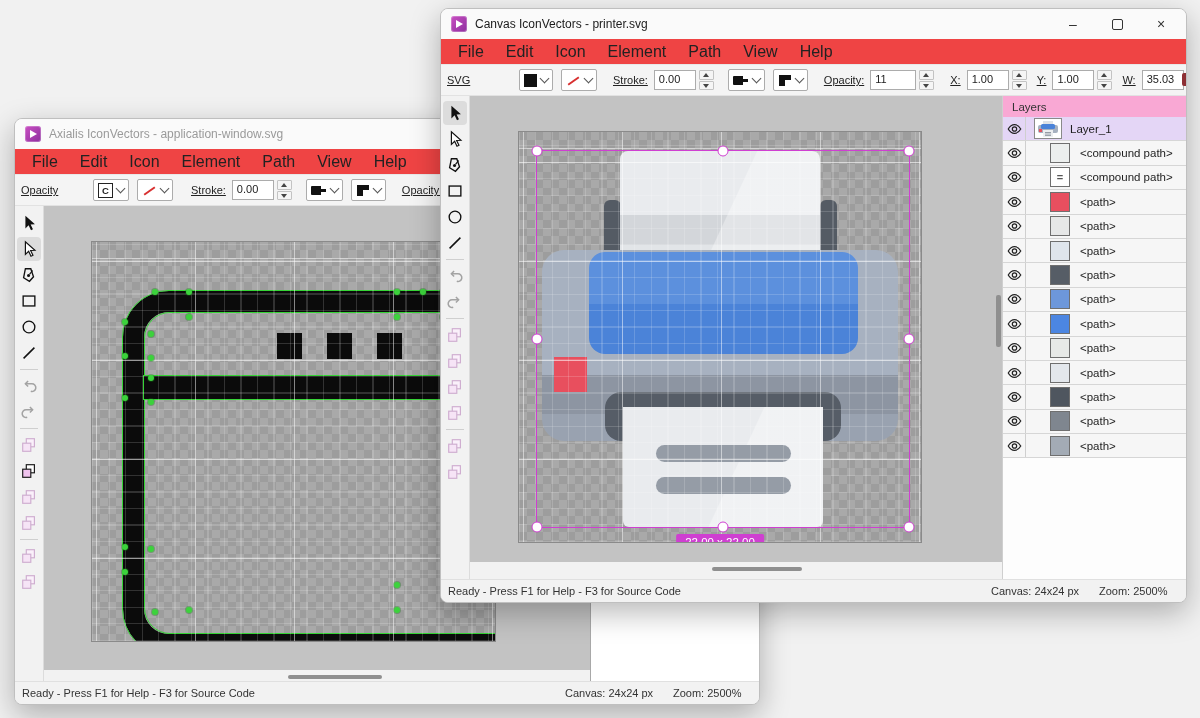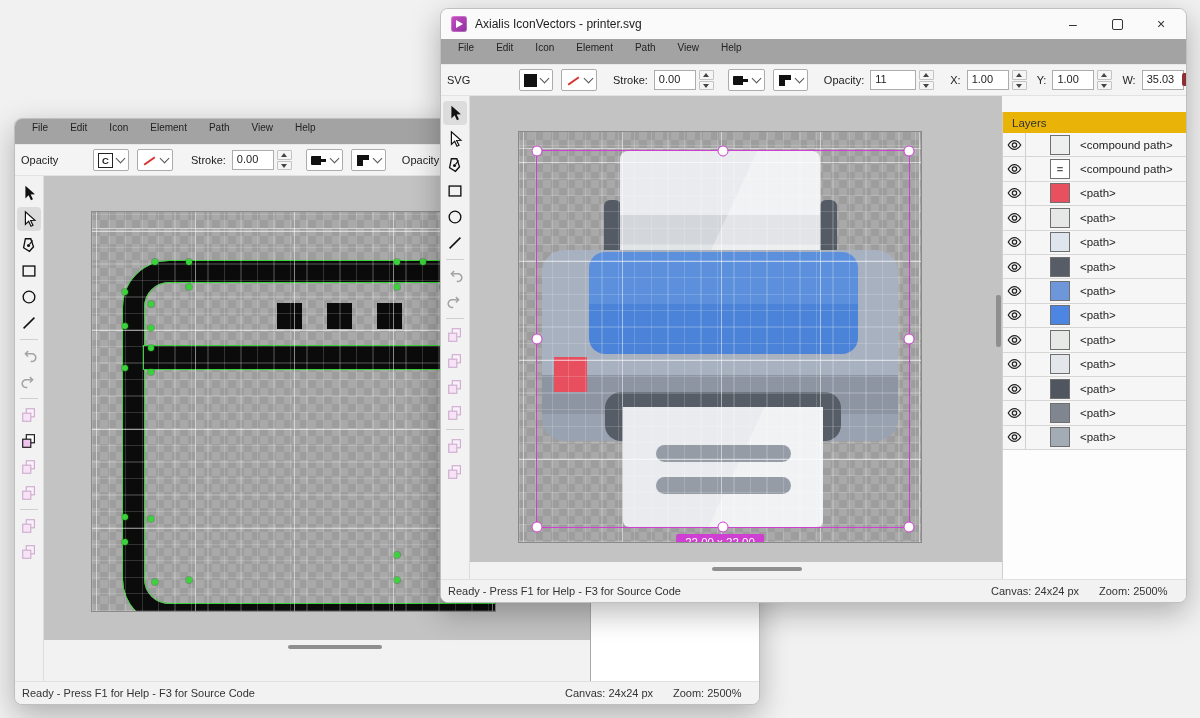--- a/index.html
+++ b/index.html
@@ -22,26 +22,26 @@
   .appicon{width:16px;height:16px;border-radius:3px;background:linear-gradient(135deg,#c94fc2,#8d2f9e);
     position:relative;margin-right:8px;flex:0 0 auto;box-shadow:inset 0 0 0 1px rgba(255,255,255,.25);}
   .appicon:after{content:"";position:absolute;left:5px;top:4px;border-left:7px solid #fff;
     border-top:4px solid transparent;border-bottom:4px solid transparent;}
   .title{font-size:12px;}
   .inactive .title{color:#9a9a9a;}
   .wbtns{margin-left:auto;display:flex;align-items:center;gap:14px;}
   .wbtn{width:30px;height:22px;display:flex;align-items:center;justify-content:center;font-size:14px;color:#333;}
   .maxglyph{width:9px;height:9px;border:1.3px solid #333;border-radius:2px;}
 
-  .menubar{height:25px;display:flex;align-items:flex-start;padding:0 6px;background:#a3a3a3;flex:0 0 auto;font-size:10px;}
+  .menubar{height:25px;display:flex;align-items:center;padding:0 6px;background:#ef4444;flex:0 0 auto;font-size:16px;}
   .menubar .mitem{padding:3px 11px;border-radius:4px;color:#222;}
 
   .toolbar{height:30px;display:flex;align-items:center;background:#f4f4f4;border-top:1px solid #e8e8e8;
     border-bottom:1px solid #e2e2e2;flex:0 0 auto;font-size:11px;color:#222;padding:0 6px;position:relative;}
-  .tlabel{margin-right:6px;}
+  .tlabel{margin-right:6px;text-decoration:underline;}
   .mode-label{width:66px;flex:0 0 auto;}
   .dd{display:flex;align-items:center;gap:4px;border:1px solid #acacac;background:#fff;border-radius:2px;
     height:20px;padding:0 4px;margin-right:8px;}
   .chev{width:6px;height:6px;border-right:1.4px solid #555;border-bottom:1.4px solid #555;
     transform:rotate(45deg);margin-top:-3px;}
   .swatch-black{width:13px;height:13px;background:#111;}
   .swatch-line{width:15px;height:13px;position:relative;background:#fff;}
   .swatch-line:after{content:"";position:absolute;left:1px;right:1px;top:50%;height:2px;background:#d83030;
     transform:rotate(-35deg);}
   .swatch-letter{width:13px;height:13px;border:1.4px solid #222;font-size:9.5px;font-weight:bold;
@@ -85,22 +85,22 @@
       repeating-linear-gradient(90deg,rgba(255,255,255,.16) 0 1px,transparent 1px 16.5px),
       repeating-linear-gradient(0deg,rgba(255,255,255,.16) 0 1px,transparent 1px 16.5px);
     background-position:4px 0,0 17px,0 0,0 0;}
 
   .statusbar{height:22px;flex:0 0 auto;background:#f2f2f2;border-top:1px solid #e0e0e0;
     display:flex;align-items:center;font-size:11px;color:#333;position:relative;padding-left:7px;}
   .statusbar .scanvas{position:absolute;left:550px;}
   .statusbar .szoom{position:absolute;left:658px;}
 
   
-  .layers{width:183px;flex:0 0 auto;background:#eab308;border-left:1px solid #cfcfcf;
-    display:flex;flex-direction:column;font-size:11.5px;margin-top:16px;}
+  .layers{width:183px;flex:0 0 auto;background:#f9a8d4;border-left:1px solid #cfcfcf;
+    display:flex;flex-direction:column;font-size:11.5px;}
   .layers-header{padding:5px 9px 4px 9px;color:#333;}
   .lrow{height:23.4px;display:flex;align-items:center;border-bottom:1px solid #d6d6d6;background:#f6f6f6;position:relative;}
   .lrow.selected{background:#e4d6f6;}
   .lrow .eye{width:22px;display:flex;justify-content:center;flex:0 0 auto;}
   .lrow .vline{width:1px;align-self:stretch;background:#cfcfcf;margin-right:0;}
   .lrow .sw{width:18px;height:18px;border:1px solid #6f6f6f;background:#fff;margin-left:24px;margin-right:10px;
     flex:0 0 auto;display:flex;align-items:center;justify-content:center;font-weight:bold;color:#555;font-size:11px;}
   .lrow.thumbrow .thumb{width:26px;height:19px;border:1px solid #8a8a8a;background:#fff;margin-left:8px;margin-right:8px;
     display:flex;align-items:center;justify-content:center;flex:0 0 auto;}
   .lrow .llabel{white-space:nowrap;color:#1d1d1d;}
@@ -141,20 +141,24 @@
   .aw-frame .inner-green{position:absolute;inset:0;border:1px solid #36d436;border-radius:26px;}
   .aw-divider{left:52px;top:134px;width:420px;height:23px;background:#0b0b0b;z-index:4;outline:1px solid #36d436;}
   .aw-sq{width:25px;height:26px;background:#0b0b0b;top:91px;z-index:4;}
   .gdot{position:absolute;width:6px;height:6px;border-radius:50%;background:#3cd23c;z-index:35;
     transform:translate(-50%,-50%);box-shadow:0 0 0 1px rgba(20,120,20,.35);}
 </style>
 </head>
 <body>
 
 <div class="win inactive" id="bg-window">
+  <div class="titlebar">
+    <div class="appicon"></div>
+    <div class="title">Axialis IconVectors - application-window.svg</div>
+  </div>
   <div class="menubar">
       <div class="mitem">File</div>
       <div class="mitem">Edit</div>
       <div class="mitem">Icon</div>
       <div class="mitem">Element</div>
       <div class="mitem">Path</div>
       <div class="mitem">View</div>
       <div class="mitem">Help</div>
     </div>
   <div class="toolbar">
@@ -334,21 +338,21 @@
   <div class="statusbar">
     <span>Ready - Press F1 for Help - F3 for Source Code</span>
     <span class="scanvas">Canvas: 24x24 px</span>
     <span class="szoom">Zoom: 2500%</span>
   </div>
 </div>
 
 <div class="win" id="fg-window">
   <div class="titlebar">
     <div class="appicon"></div>
-    <div class="title">Axialis IconVectors - printer.svg</div>
+    <div class="title">Canvas IconVectors - printer.svg</div>
     <div class="wbtns">
       <div class="wbtn">–</div>
       <div class="wbtn">
           <span class="maxglyph"></span>
         </div>
       <div class="wbtn">×</div>
     </div>
   </div>
   <div class="menubar">
       <div class="mitem">File</div>
@@ -548,20 +552,41 @@
         </div>
         <div class="vthumb" style="right:1px;top:199px;height:52px;"></div>
       </div>
       <div class="scrollstrip">
         <div class="hthumb" style="left:242px;width:90px;"></div>
       </div>
     </div>
     <div class="layers">
       <div class="layers-header">Layers</div>
       <div id="layers-list">
+          <div class="lrow selected thumbrow">
+            <span class="eye">
+              <svg width="15" height="12" viewBox="0 0 24 18">
+                <path d="M12 2 C6 2 2 9 2 9 s4 7 10 7 10-7 10-7-4-7-10-7 Z" fill="none" stroke="#222" stroke-width="2"></path>
+                <circle cx="12" cy="9" r="3.5" fill="none" stroke="#222" stroke-width="2"></circle>
+              </svg>
+            </span>
+            <span class="vline"></span>
+            <span class="thumb">
+              <svg width="22" height="16" viewBox="0 0 22 16">
+                <rect x="6" y="0" width="10" height="5" fill="#dfe2e5"></rect>
+                <rect x="1" y="4" width="20" height="8" rx="2" fill="#a7b1c0"></rect>
+                <rect x="4" y="3" width="14" height="5" rx="1.5" fill="#4b83d8"></rect>
+                <rect x="2" y="8" width="3" height="3" fill="#e84f5e"></rect>
+                <rect x="6" y="9" width="10" height="7" fill="#eceef0"></rect>
+                <rect x="8" y="11" width="6" height="1.4" fill="#959ca6"></rect>
+                <rect x="8" y="13.5" width="6" height="1.4" fill="#959ca6"></rect>
+              </svg>
+            </span>
+            <span class="llabel">Layer_1</span>
+          </div>
           <div class="lrow">
             <span class="eye">
               <svg width="15" height="12" viewBox="0 0 24 18">
                 <path d="M12 2 C6 2 2 9 2 9 s4 7 10 7 10-7 10-7-4-7-10-7 Z" fill="none" stroke="#222" stroke-width="2"></path>
                 <circle cx="12" cy="9" r="3.5" fill="none" stroke="#222" stroke-width="2"></circle>
               </svg>
             </span>
             <span class="vline"></span>
             <span class="sw" style="background:#ecefee"></span>
             <span class="llabel">&lt;compound path&gt;</span>

